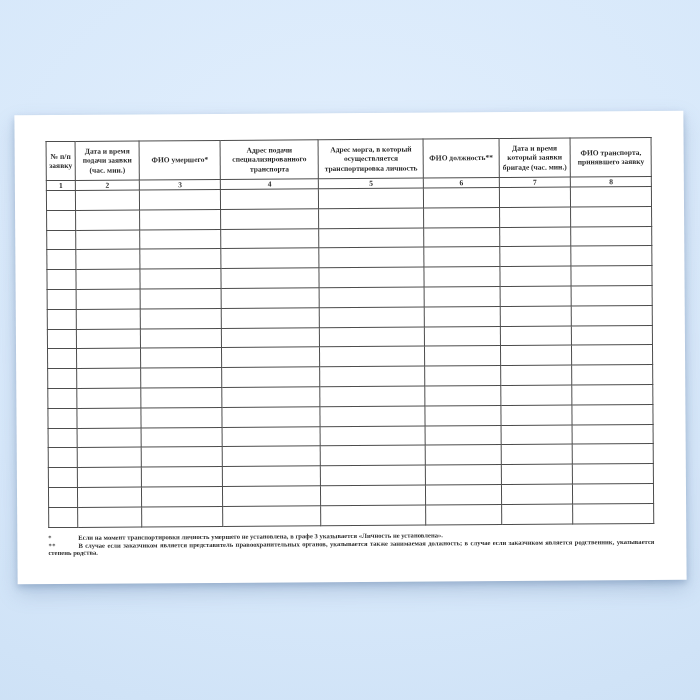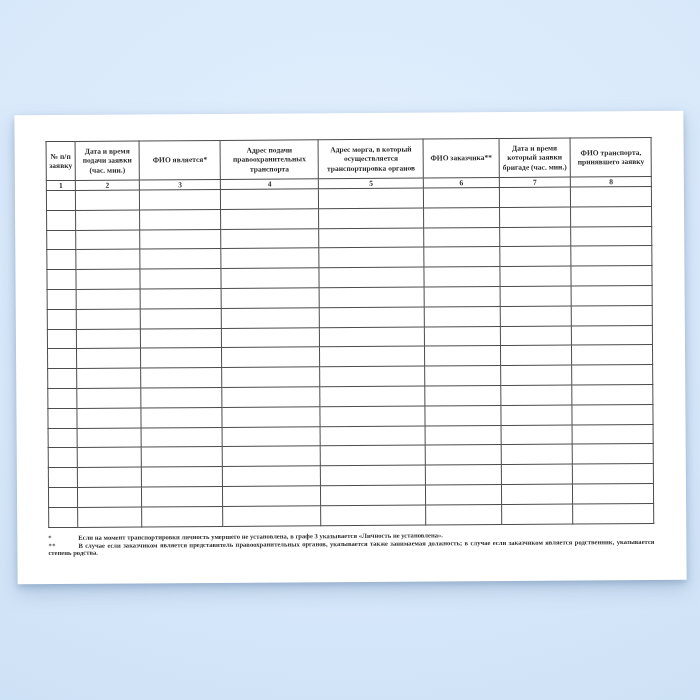--- a/index.html
+++ b/index.html
@@ -106,24 +106,24 @@
         <col style="width:16.2%">
         <col style="width:17.4%">
         <col style="width:12.4%">
         <col style="width:11.9%">
         <col style="width:13.3%">
       </colgroup>
       <thead>
         <tr id="header-row">
             <th class="header-cell">№ п/п заявку</th>
             <th class="header-cell">Дата и время подачи заявки (час. мин.)</th>
-            <th class="header-cell">ФИО является*</th>
-            <th class="header-cell">Адрес подачи правоохранительных транспорта</th>
-            <th class="header-cell">Адрес морга, в который осуществляется транспортировка органов</th>
-            <th class="header-cell">ФИО заказчика**</th>
+            <th class="header-cell">ФИО умершего*</th>
+            <th class="header-cell">Адрес подачи специализированного транспорта</th>
+            <th class="header-cell">Адрес морга, в который осуществляется транспортировка личность</th>
+            <th class="header-cell">ФИО должность**</th>
             <th class="header-cell">Дата и время который заявки бригаде (час. мин.)</th>
             <th class="header-cell">ФИО транспорта, принявшего заявку</th>
           </tr>
         <tr id="number-row">
             <td class="number-cell">1</td>
             <td class="number-cell">2</td>
             <td class="number-cell">3</td>
             <td class="number-cell">4</td>
             <td class="number-cell">5</td>
             <td class="number-cell">6</td>

